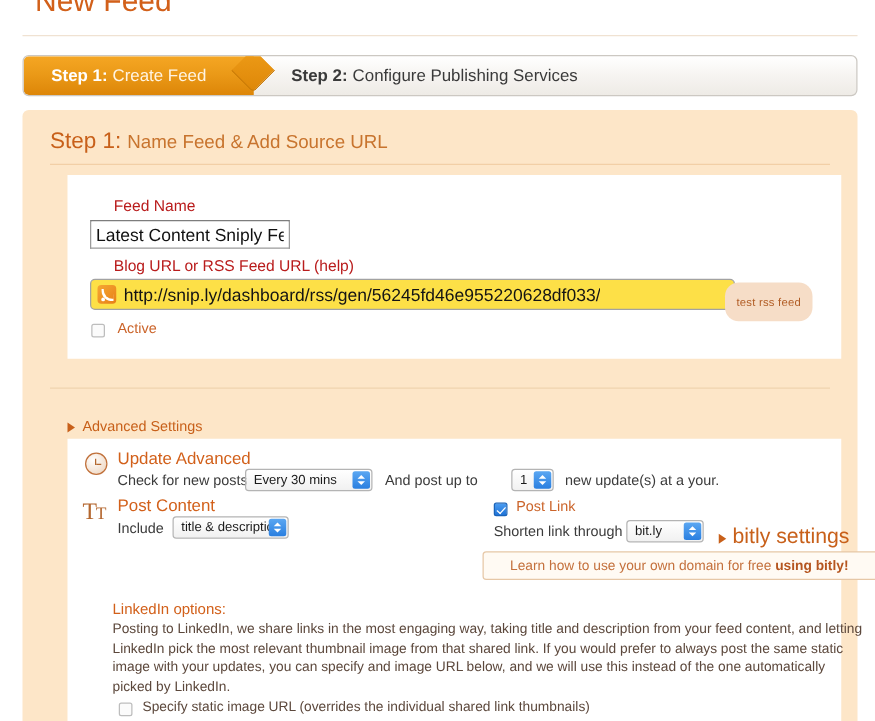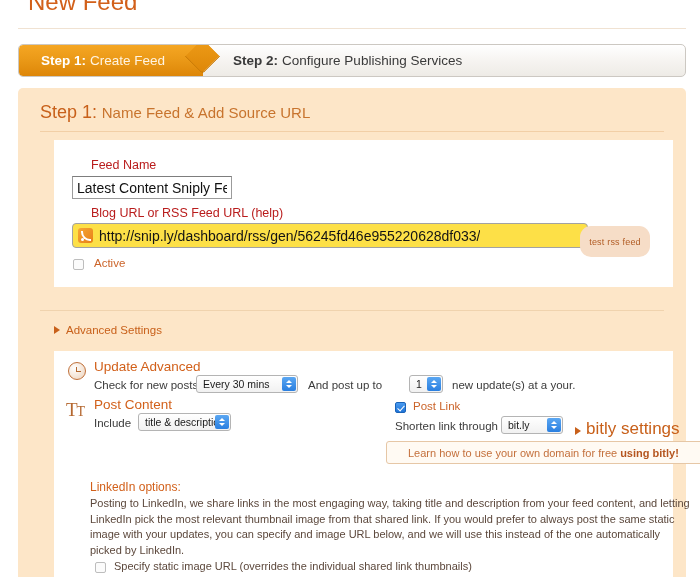--- a/index.html
+++ b/index.html
@@ -277,21 +277,21 @@
     left: 22px;
     top: 222px;
     width: 624px;
     height: 1px;
     background: #f0d3ae;
   }
 
   .adv-toggle {
     position: absolute;
     left: 36px;
-    top: 236px;
+    top: 248px;
     display: flex;
     align-items: center;
     cursor: pointer;
   }
   .tri-right {
     width: 0; height: 0;
     border-left: 6px solid #c8601a;
     border-top: 4.5px solid transparent;
     border-bottom: 4.5px solid transparent;
     margin-right: 6px;

